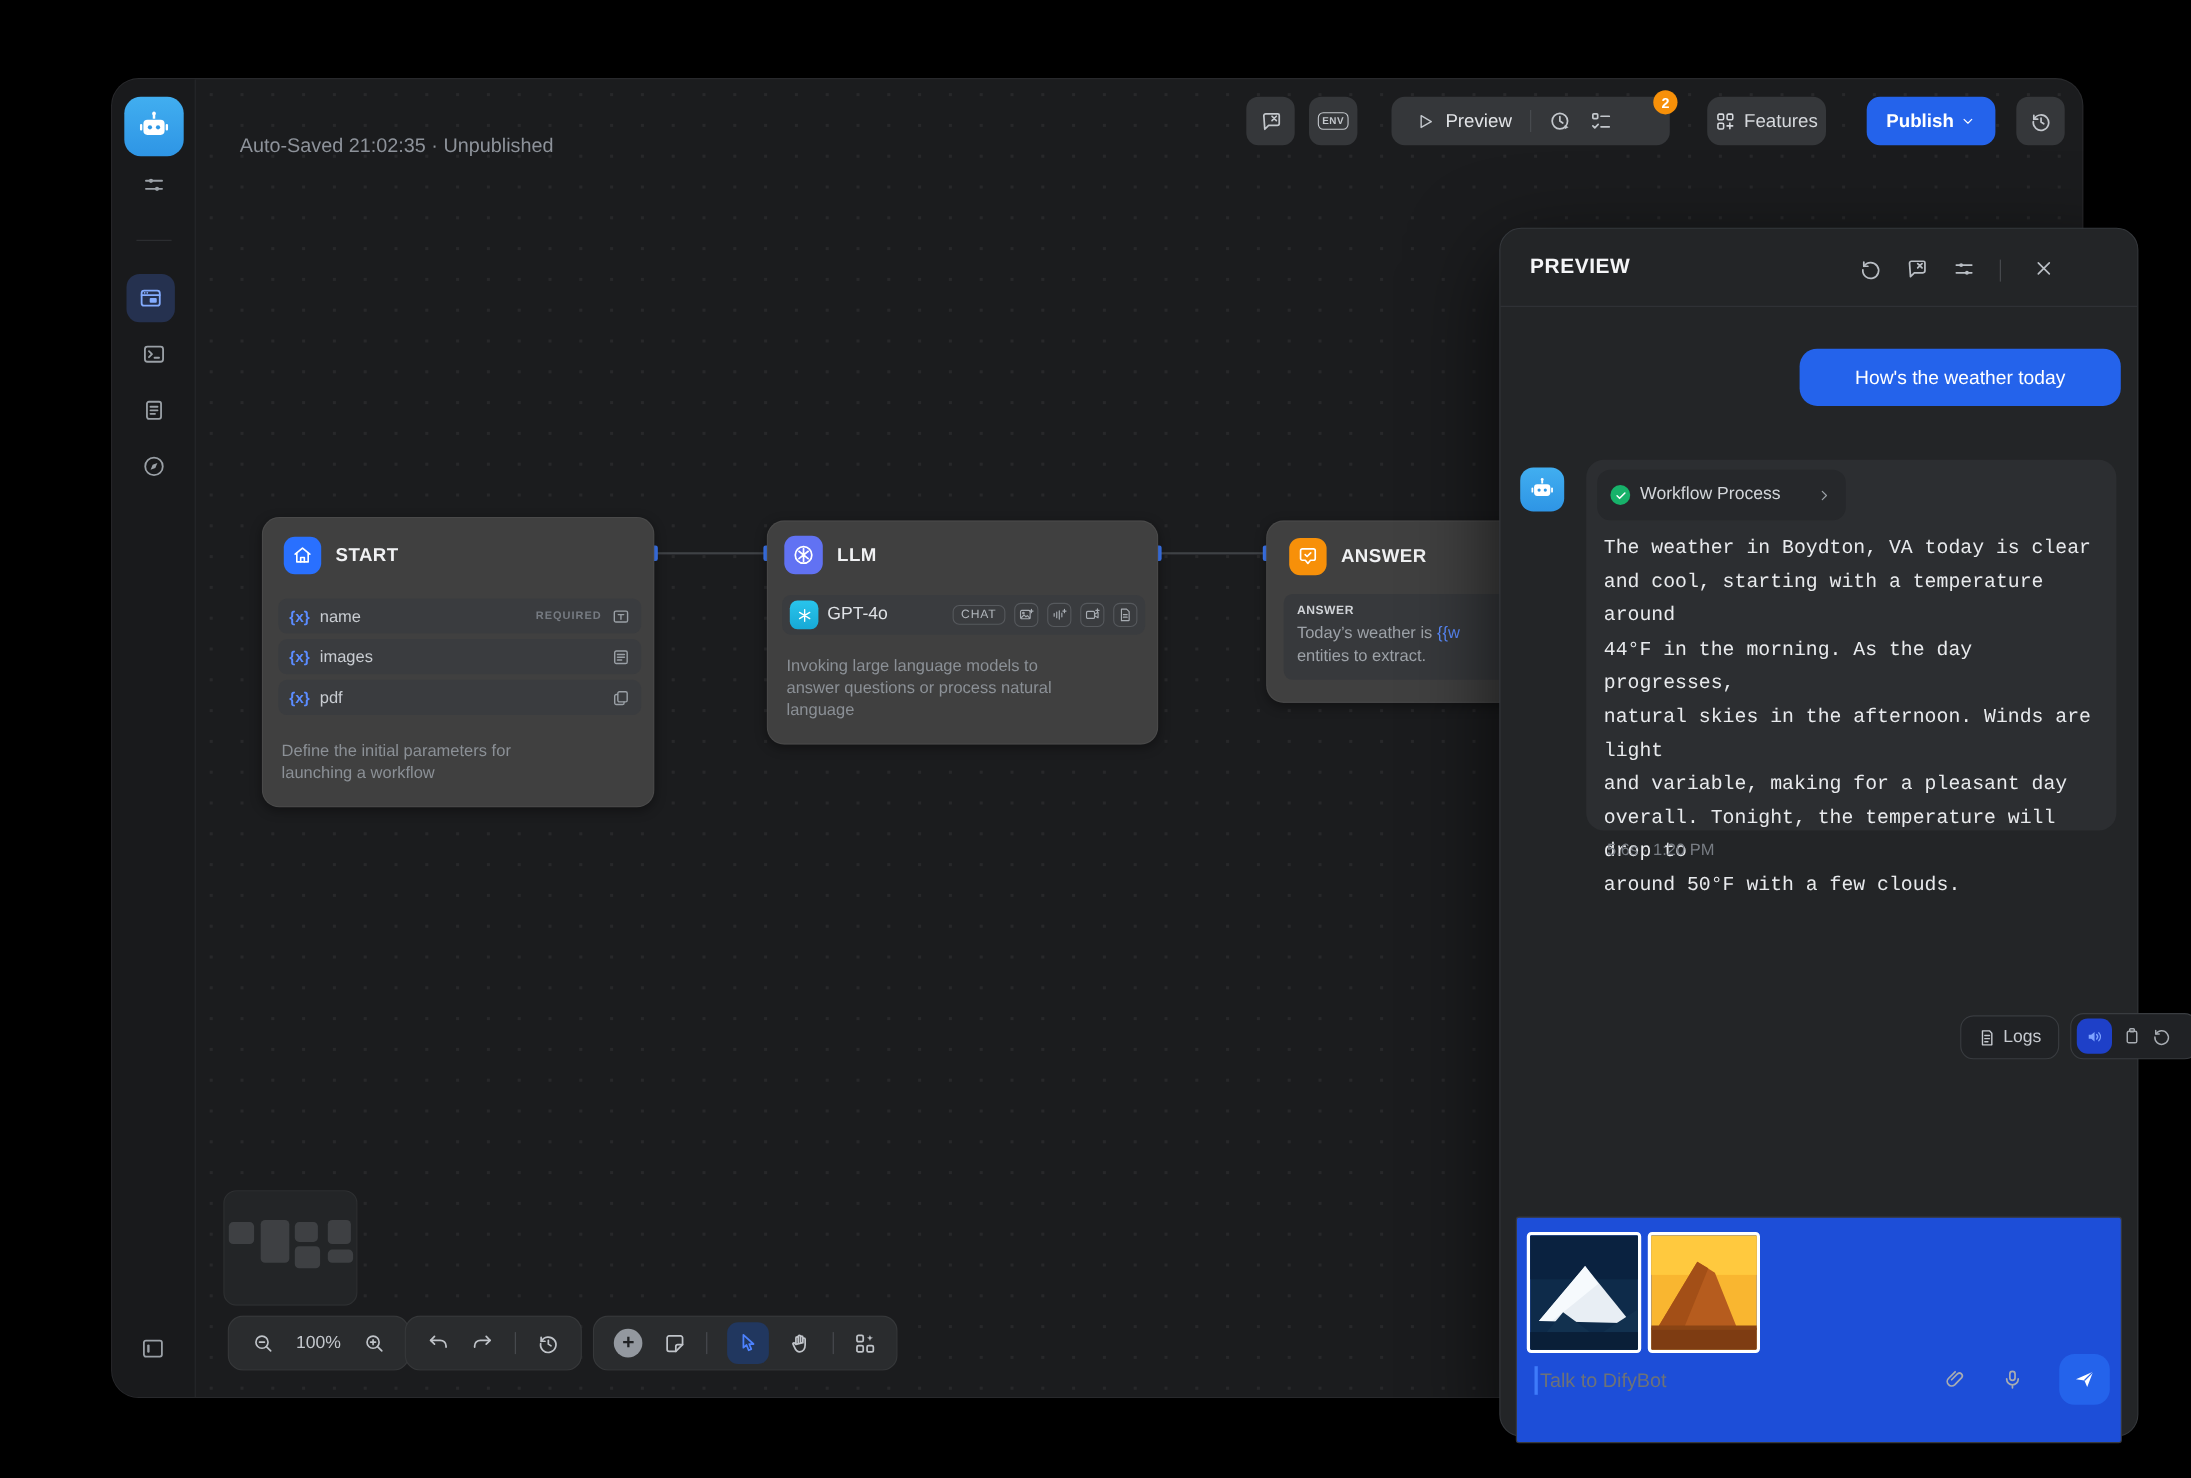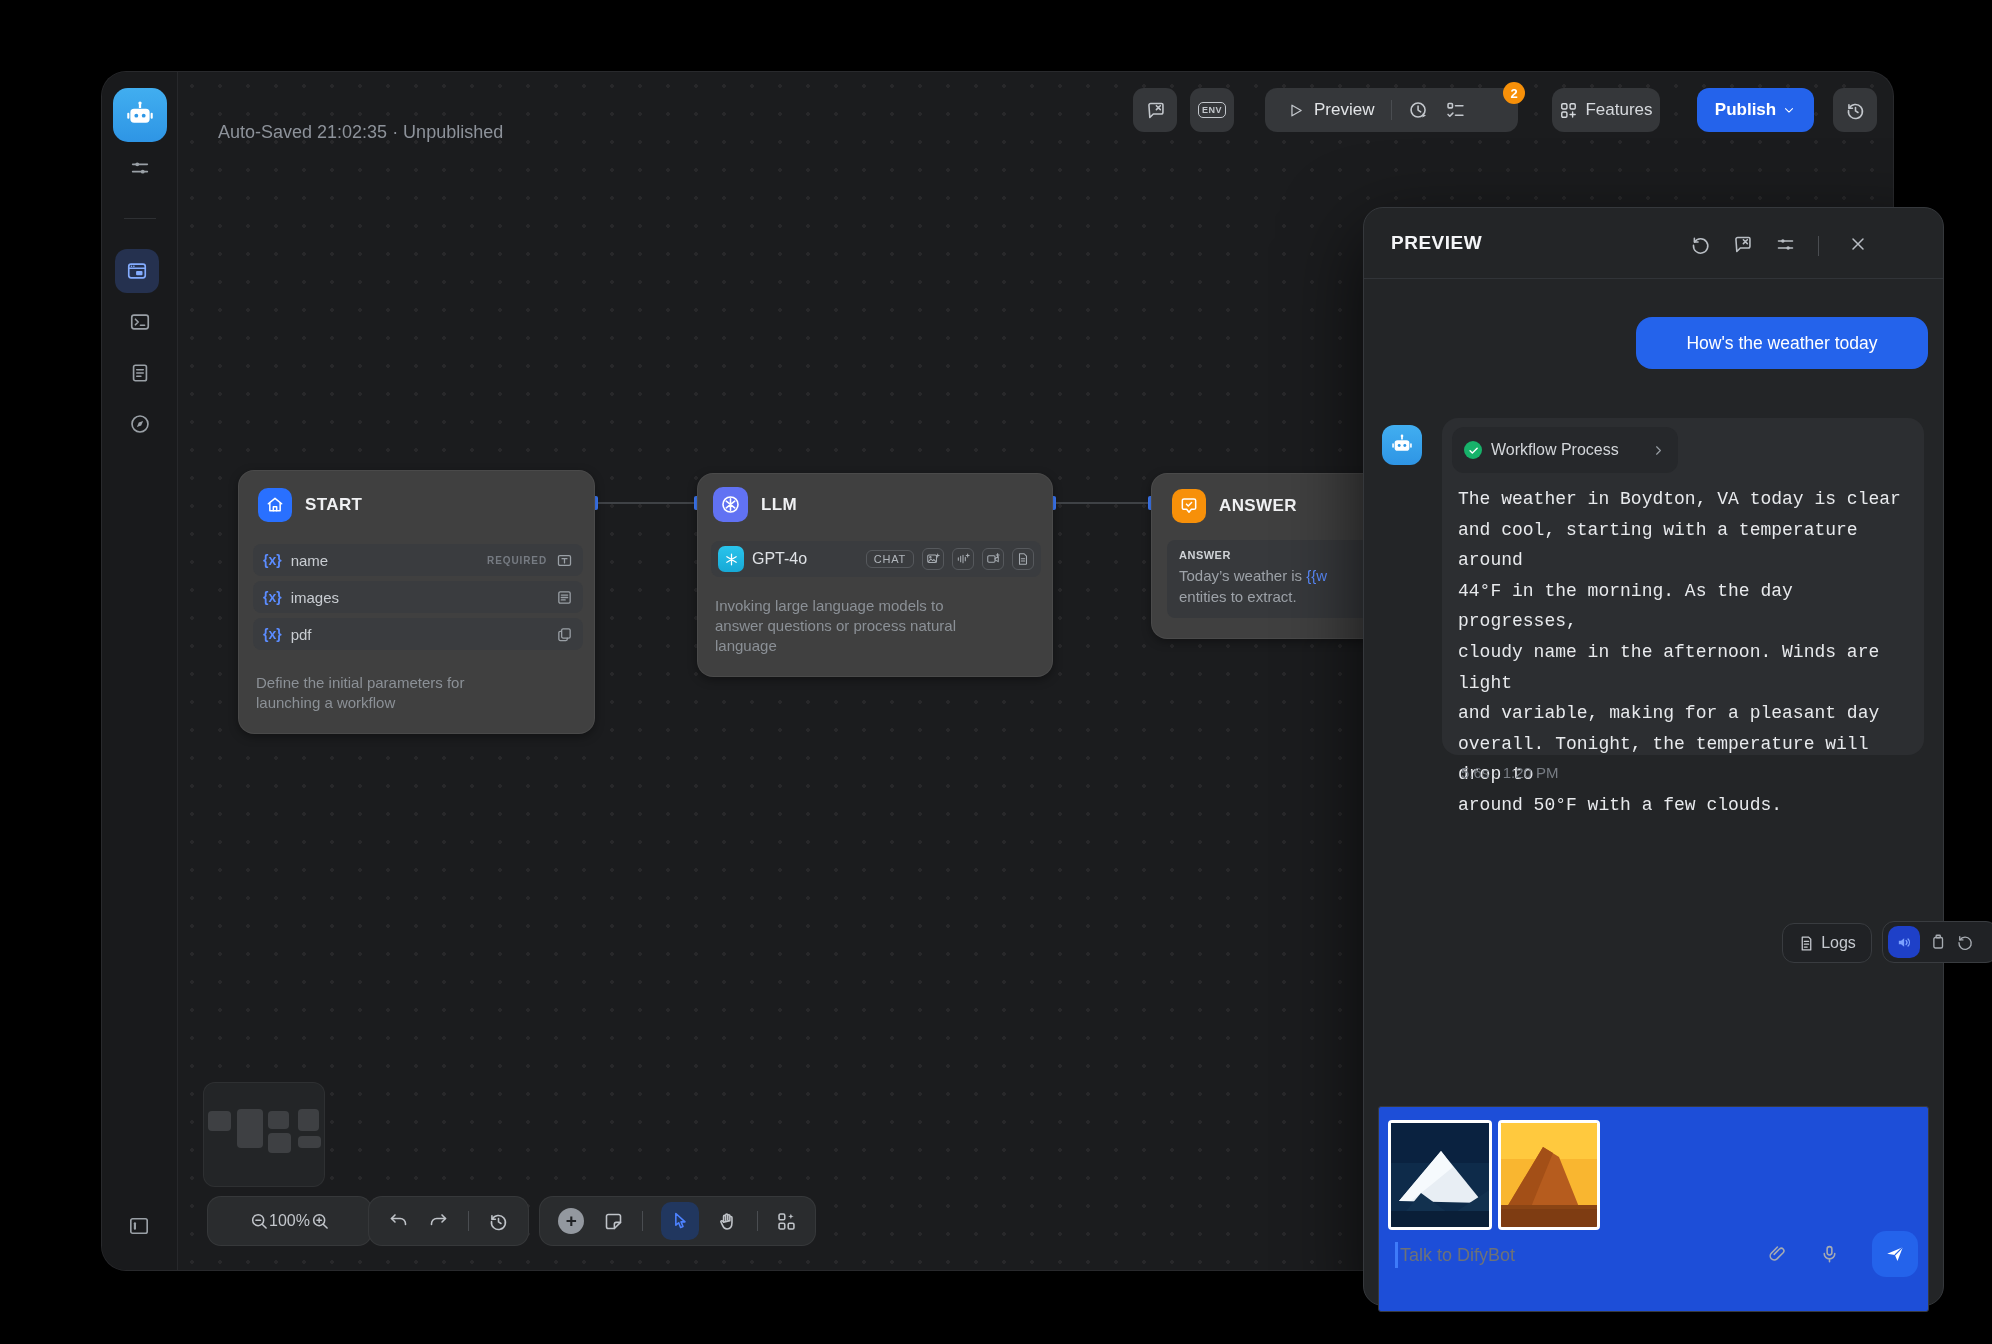--- a/index.html
+++ b/index.html
@@ -70,21 +70,21 @@
   #ans-box .avar { color:#5b8cff; }
 
   .edge { position:absolute; height:2px; background:#3f4246; }
   .ecap { position:absolute; width:6px; height:14px; border-radius:2px; background:#3e7bfa; }
 
   
   #minimap { left:101px; top:1010px; width:122px; height:105px; border-radius:12px; background:#232527; border:1px solid rgba(255,255,255,.05); }
   #minimap .blk { position:absolute; background:#3e4043; border-radius:4px; }
   .tbar { position:absolute; top:1124px; height:50px; border-radius:14px; background:#2a2c2e;
     border:1px solid rgba(255,255,255,.06); display:flex; align-items:center; justify-content:space-evenly; color:#c0c4c9; }
-  #tb-zoom { left:105px; width:165px;justify-content:center; }
+  #tb-zoom { left:105px; width:165px; }
   #tb-zoom .zl { font-size:16px; color:#c3c7cc; }
   #tb-undo { left:266px; width:161px; }
   #tb-tools { left:437px; width:277px; }
   .ptr-tile { width:38px; height:38px; border-radius:10px; background:#21375f; color:#4d82ff;
     display:flex; align-items:center; justify-content:center; }
   .plus-circle { width:26px; height:26px; border-radius:50%; background:#93989f; color:#202225;
     font-size:19px; font-weight:700; display:flex; align-items:center; justify-content:center; line-height:0; }
 
   
   #panel { position:absolute; left:1363px; top:207px; width:581px; height:1099px; background:#232527;
@@ -485,21 +485,21 @@
         </span>
       <span class="wlbl">Workflow Process</span>
       <svg class="ic" width="15" height="15" viewBox="0 0 24 24" style="color:#9aa0a6">
           <path d="M9 6l6 6-6 6"></path>
         </svg>
     </div>
     <div id="msg-text">
       <div>The weather in Boydton, VA today is clear</div>
       <div>and cool, starting with a temperature around</div>
       <div>44°F in the morning. As the day progresses,</div>
-      <div>cloudy name in the afternoon. Winds are light</div>
+      <div>natural skies in the afternoon. Winds are light</div>
       <div>and variable, making for a pleasant day</div>
       <div>overall. Tonight, the temperature will drop to</div>
       <div>around 50°F with a few clouds.</div>
     </div>
     <div id="logs-pill">
       <svg class="ic" width="17" height="17" viewBox="0 0 24 24">
           <path d="M6 3h9l3 3v15H6z"></path>
           <path d="M9 9h6M9 13h6M9 17h4"></path>
         </svg>
       <span>Logs</span>

